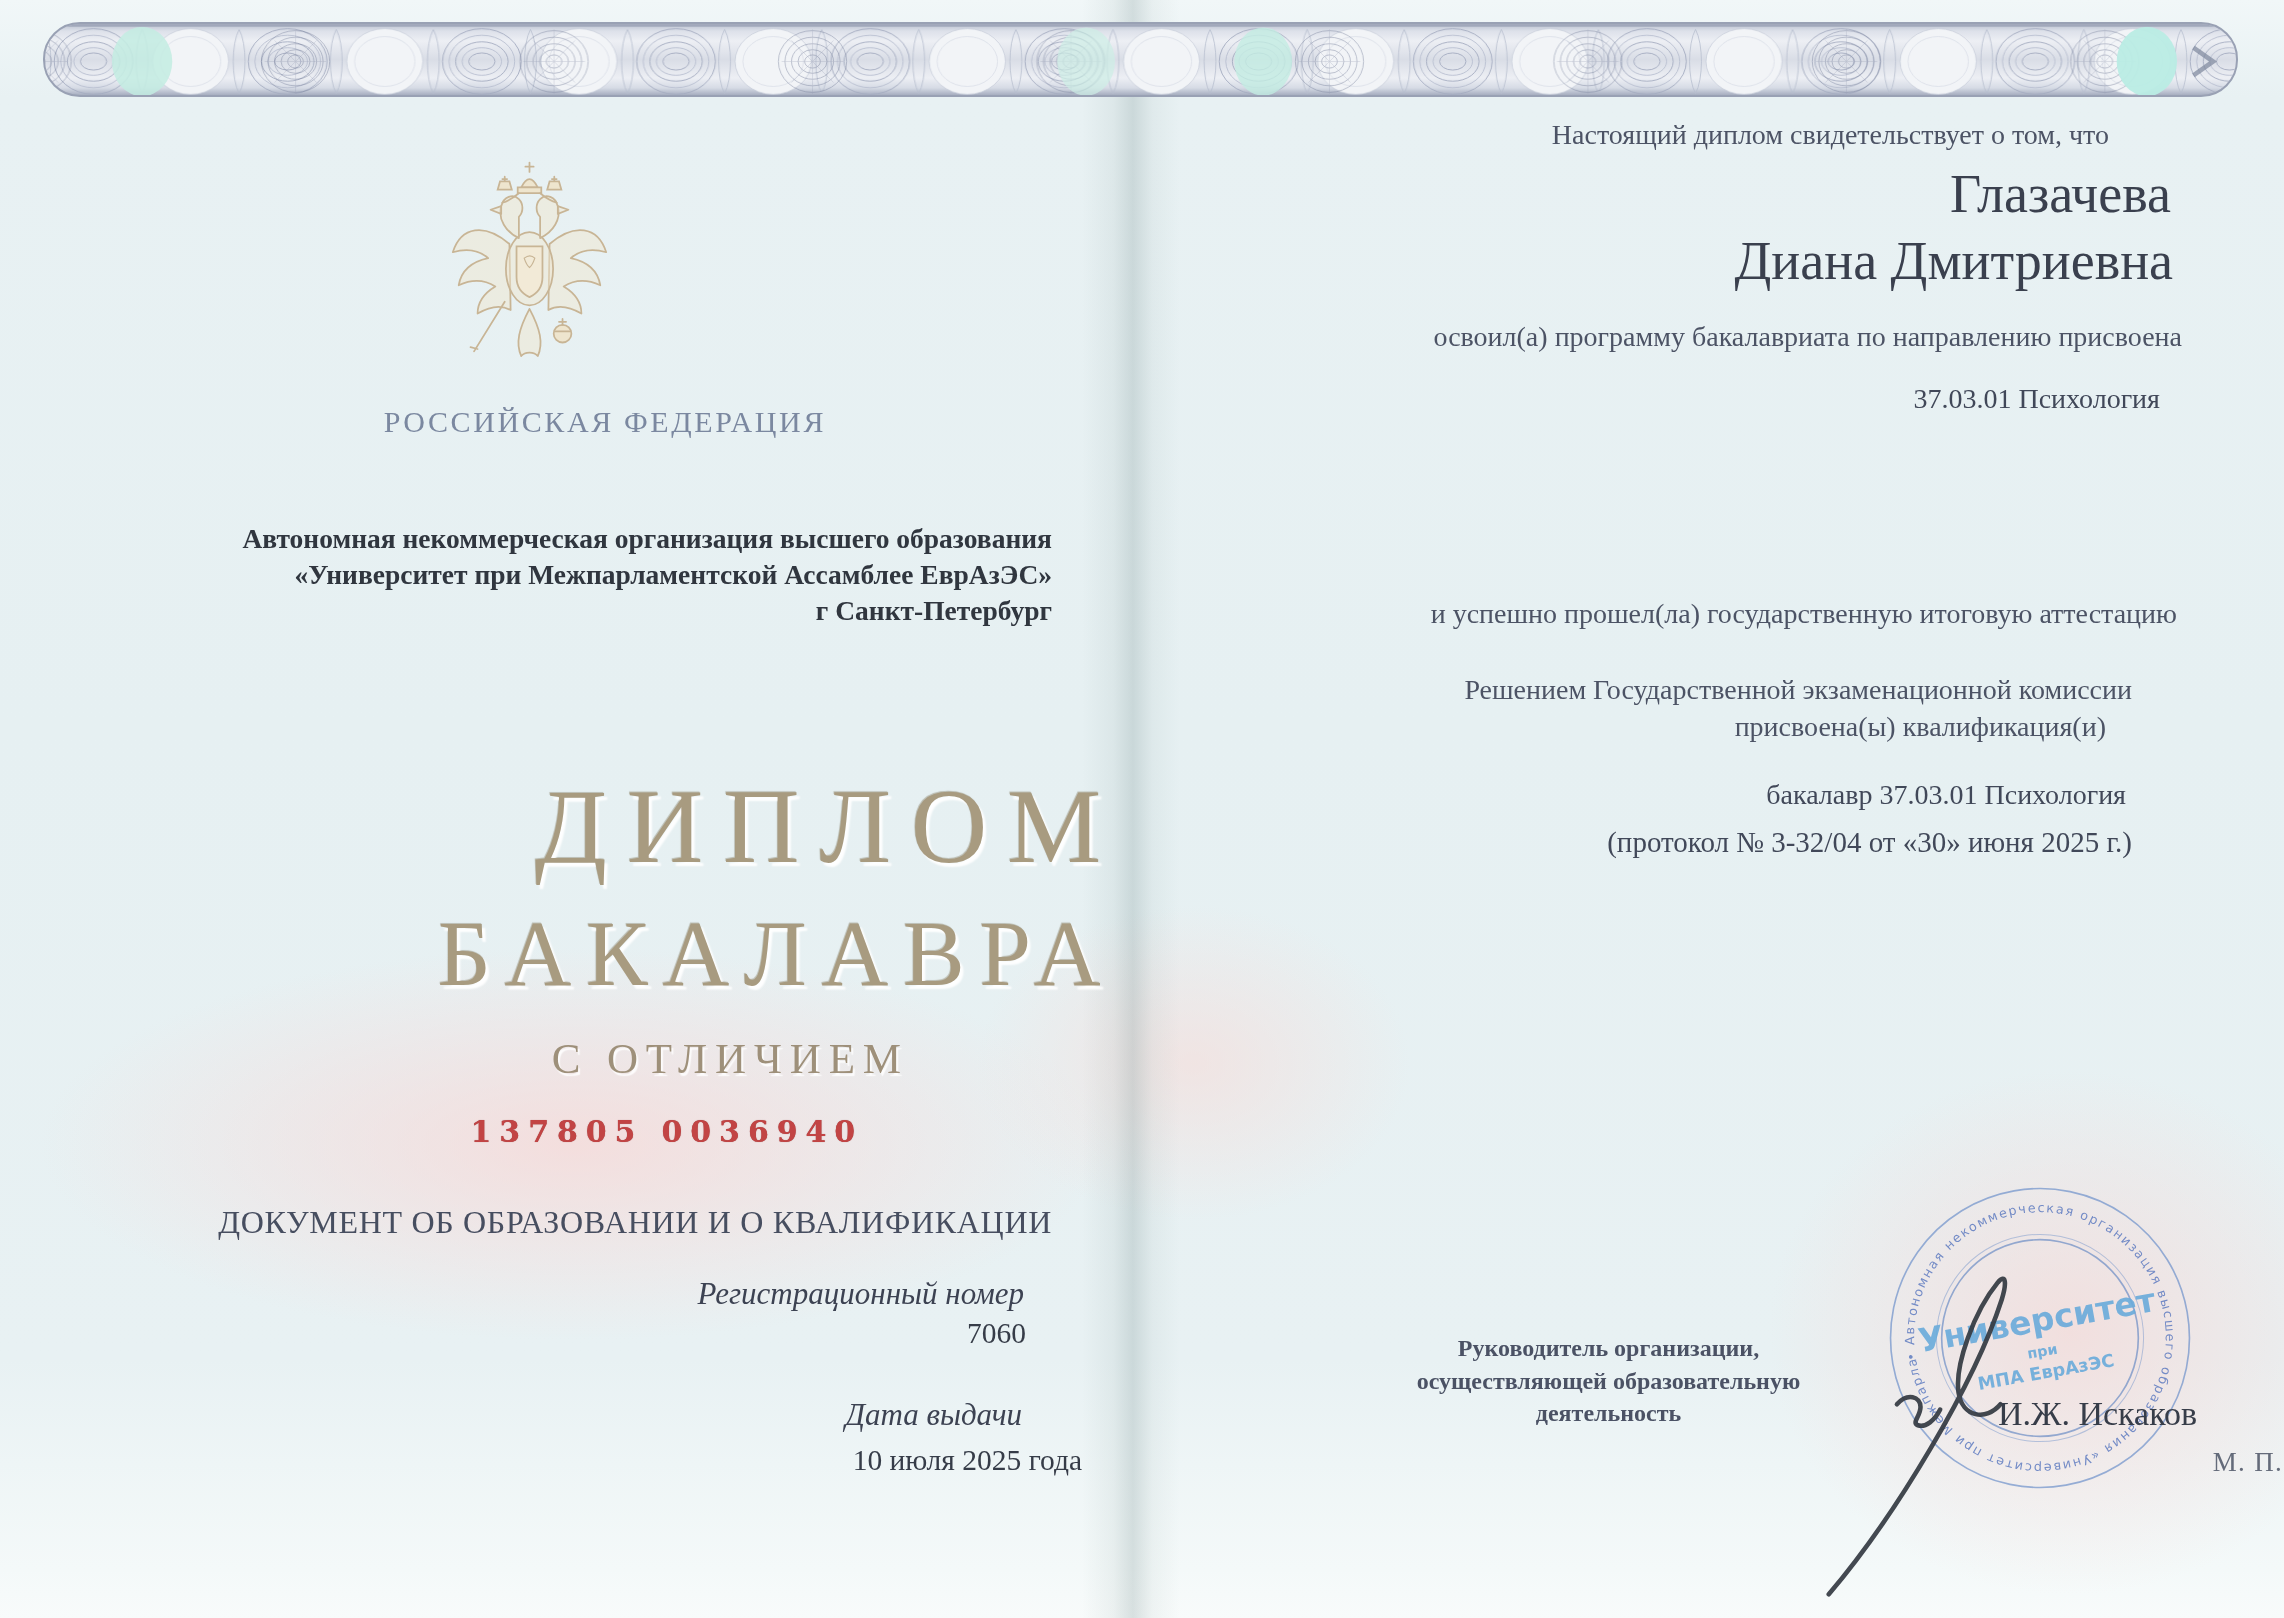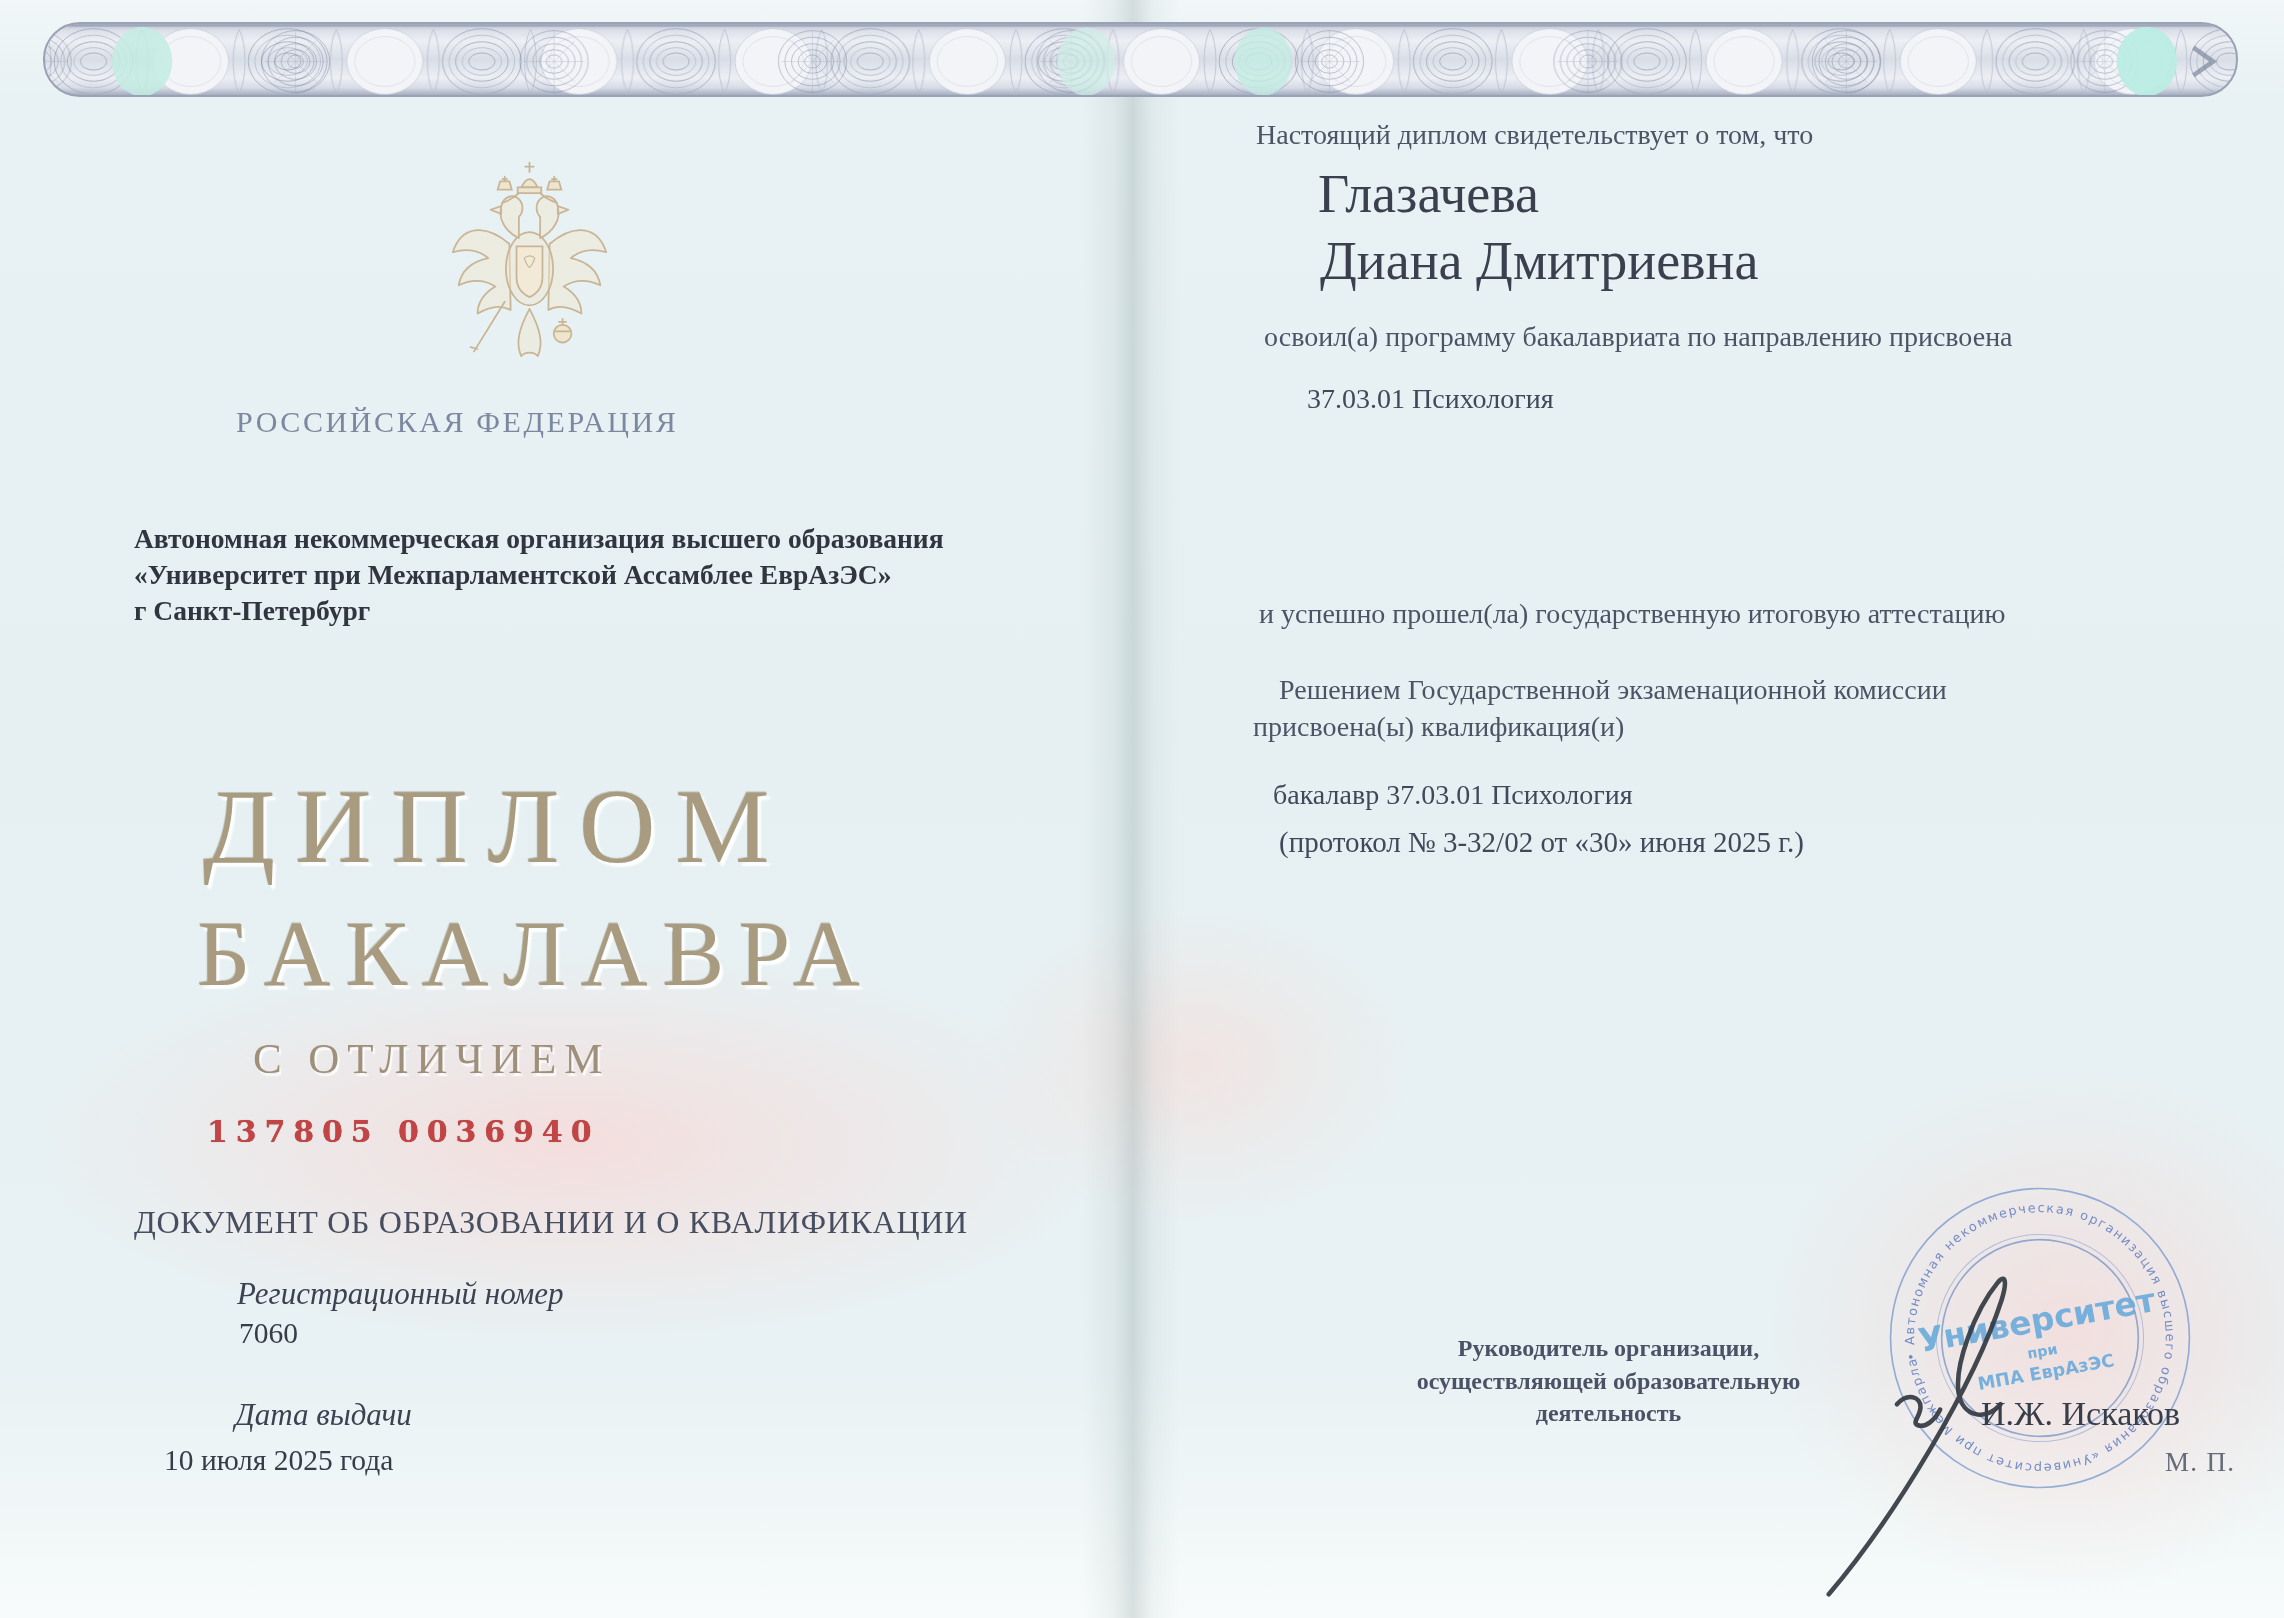--- a/index.html
+++ b/index.html
@@ -21,21 +21,21 @@
 
   
   #guilloche{
     position:absolute; left:43px; top:22px; width:2195px; height:75px;
     border:2px solid #99a1b4; border-radius:37px; overflow:hidden; box-sizing:border-box;
     background:linear-gradient(180deg,#b9c0cf 0%,#dde1ea 10%,#edeff4 24%,#d9dde6 50%,#edeff4 76%,#d6dbe5 90%,#a7aec0 100%);
   }
   #guilloche svg{display:block;}
 
   
-  .tl{position:absolute; text-align:left; white-space:nowrap;}
+  .tl{position:absolute; text-align:right; white-space:nowrap;}
   .country{font-size:30px; letter-spacing:2.6px; color:var(--heading-slate,#7b88a0);}
   .inst{left:134px; top:521px; width:918px; font-size:27.5px; line-height:1.30; color:#30363f; white-space:normal;font-weight:bold;}
   .title-big{color:var(--title-gold,#a89b80);
     text-shadow:3.3px 3.9px 2px rgba(255,255,255,0.95), -0.7px -0.7px 0.7px rgba(126,114,88,0.40);}
   #diploma-line1{left:203px; top:766px; width:918px; font-size:106px; letter-spacing:19.7px;}
   #diploma-line2{left:197px; top:900px; width:918px; font-size:93px; letter-spacing:14.4px;}
   #honors{left:253px; top:1034px; width:656px; font-size:43px; letter-spacing:7.9px; color:#9e907a;
     text-shadow:2px 2.6px 1.3px rgba(255,255,255,0.9);}
   #serial{left:207px; top:1114px; width:656px; font-size:30px; letter-spacing:7.9px; font-weight:bold;
     font-family:"DejaVu Serif","Liberation Serif",serif; color:var(--serial-red,#c24444);
@@ -166,21 +166,21 @@
 
   <div class="tl rp" id="intro">Настоящий диплом свидетельствует о том, что</div>
   <div class="tl" id="surname">Глазачева</div>
   <div class="tl" id="given-names">Диана Дмитриевна</div>
   <div class="tl rp" id="program">освоил(а) программу бакалавриата по направлению присвоена</div>
   <div class="tl" id="specialty">37.03.01 Психология</div>
   <div class="tl rp" id="attestation">и успешно прошел(ла) государственную итоговую аттестацию</div>
   <div class="tl rp" id="comm1">Решением Государственной экзаменационной комиссии</div>
   <div class="tl rp" id="comm2">присвоена(ы) квалификация(и)</div>
   <div class="tl" id="qualification">бакалавр 37.03.01 Психология</div>
-  <div class="tl" id="protocol">(протокол № 3-32/02 от «30» июня 2025 г.)</div>
+  <div class="tl" id="protocol">(протокол № 3-32/04 от «30» июня 2025 г.)</div>
 
   <div class="tl" id="head-label">
     <div>Руководитель организации,</div>
     <div>осуществляющей образовательную</div>
     <div>деятельность</div>
   </div>
 
   <svg id="stamp" viewBox="0 0 476 476">
     <g transform="rotate(-10 238 238)">
       <circle cx="238" cy="238" r="228" fill="none" stroke="#6b8fc9" stroke-width="2.5" opacity="0.75"></circle>

